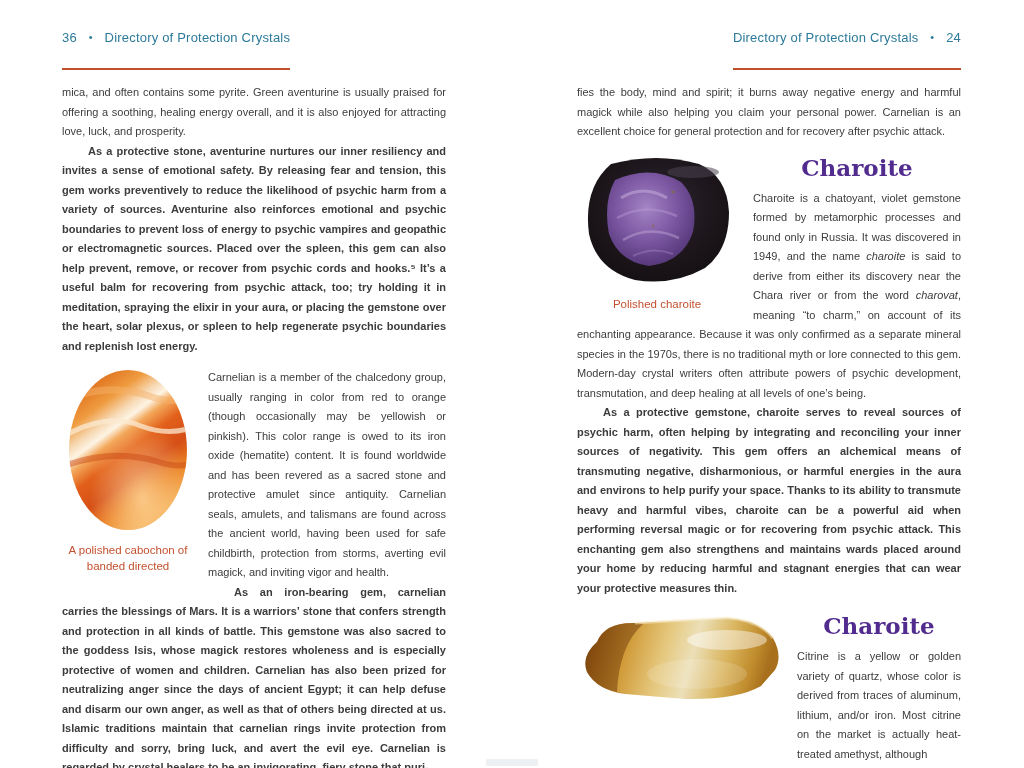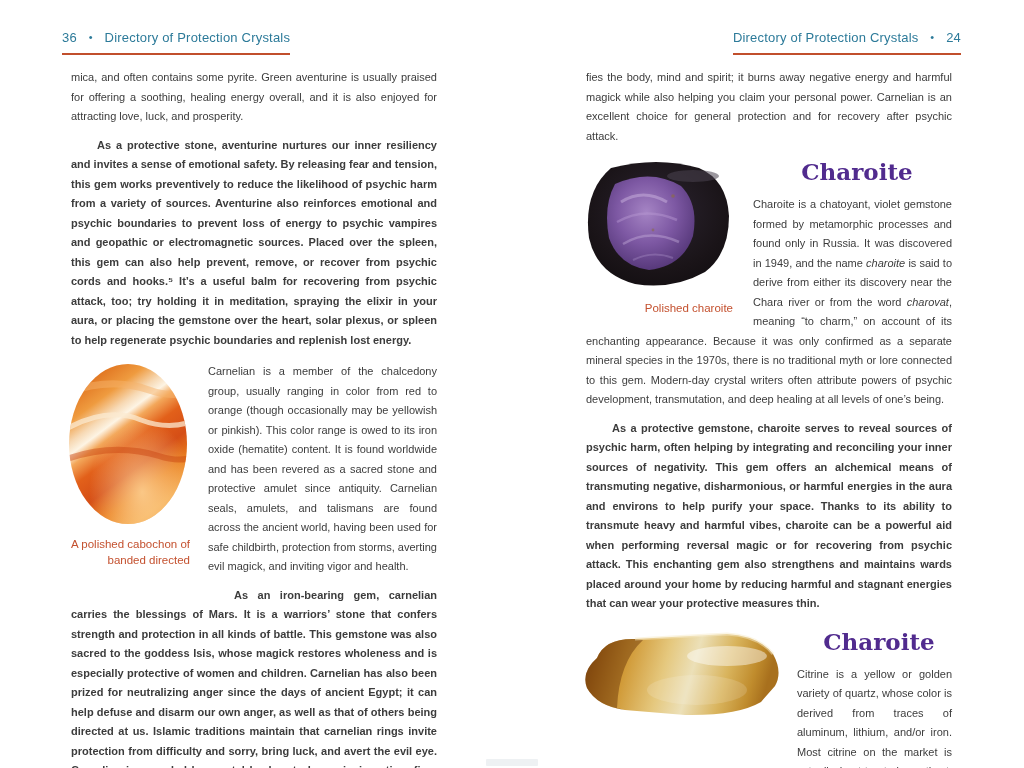--- a/index.html
+++ b/index.html
@@ -9,39 +9,39 @@
   }
   .page{position:absolute;top:28px;width:384px;}
   .page-left{left:62px;}
   .page-right{left:577px;}
 
   .runhead-wrap{margin-bottom:13px;}
   .page-right .runhead-wrap{text-align:right;}
   .runhead{
     display:inline-block;font-size:13px;letter-spacing:.2px;
     color:var(--header,#2c7a99);border-bottom:2px solid var(--rule,#c14f2c);
-    padding-bottom:8px;
+    padding-bottom:23px;
   }
   .runhead .dot{display:inline-block;margin:0 8px;font-size:11px;vertical-align:1px;}
 
-  p.body{margin:9px;font-size:11px;line-height:19.5px;text-align:justify;}
+  p.body{margin:0;font-size:11px;line-height:19.5px;text-align:justify;}
   p.indent{text-indent:26px;font-weight:bold;}
   .ital{font-style:italic;}
 
   .sec{margin-top:12px;}
   .sec-citrine{clear:both;margin-top:14px;}
 
   h2.crystal-h{
     font-family:"DejaVu Serif","Liberation Serif",serif;font-weight:bold;
     font-size:23px;color:var(--heading,#512b8e);text-align:center;
     margin:0 0 7px 0;line-height:28px;
   }
 
   figure{float:left;margin:0;text-align:center;}
-  figcaption{font-size:11.5px;line-height:16px;color:var(--caption,#c4512f);margin-top:8px;text-align:right;}
+  figcaption{font-size:11.5px;line-height:16px;color:var(--caption,#c4512f);margin-top:8px;}
   .fig-carnelian{width:124px;margin:2px 18px 24px 4px;}
   .fig-charoite{width:152px;margin:2px 20px 8px 4px;}
   .fig-citrine{width:206px;margin:2px 14px 50px 0;}
 
   .edge-mark{
     position:absolute;left:486px;top:759px;width:52px;height:7px;
     background:#eef1f3;border-radius:1px;
   }
 </style>
 </head>

